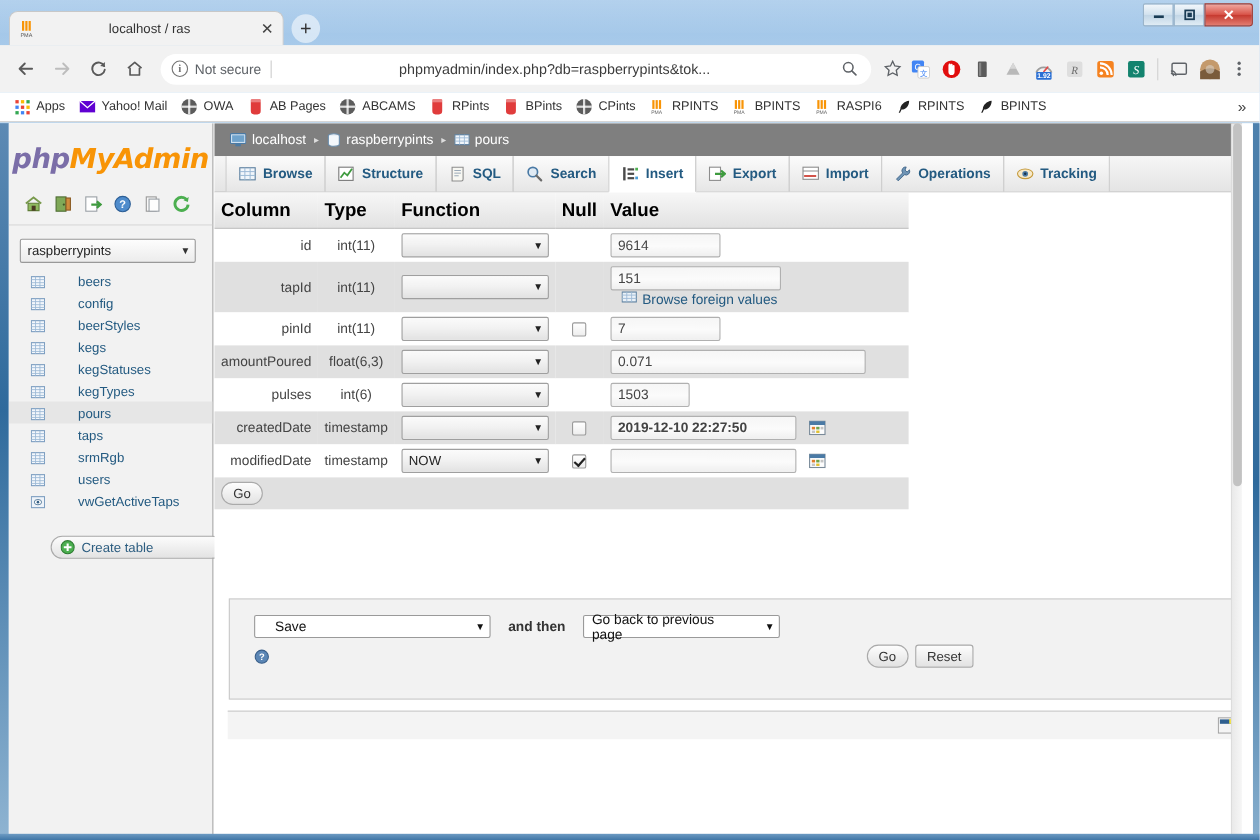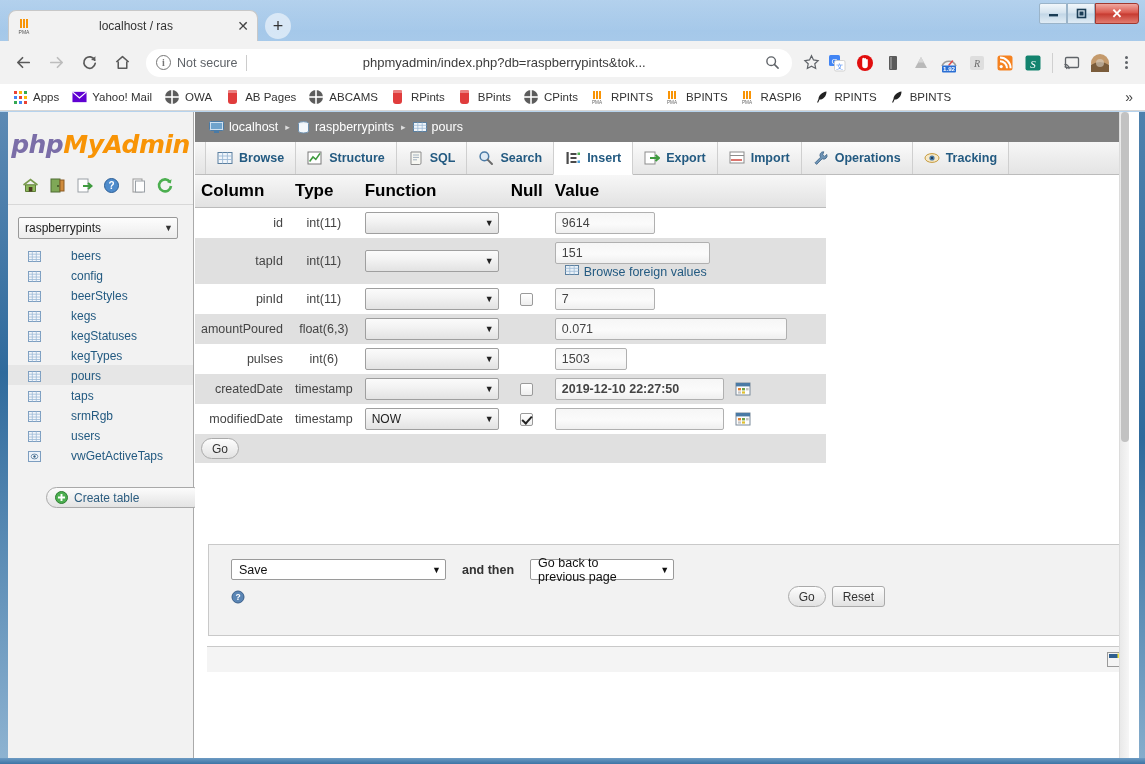--- a/index.html
+++ b/index.html
@@ -331,24 +331,24 @@
     border: 1px solid #c9c9c9;
     background: #f2f2f2;
   }
   .bp-row1 { display: flex; align-items: center; padding: 14px 0 0 22px; gap: 16px;}
   .sel-save {
     width: 215px; height: 21px; border: 1px solid #9a9a9a; border-radius: 2px;
     background: #fff;
     display: flex; align-items: center; padding: 0 4px 0 7px;
     font-size: 12.5px; color: #111; cursor: pointer;
   }
-  .sel-save .v { flex: 1; }
+  .sel-save .v { flex: 1; margin-left: 11px; }
   .andthen { font-size: 12.5px; font-weight: bold; color: #333; }
   .sel-next {
-    width: 144px; height: 21px; border: 1px solid #9a9a9a; border-radius: 2px;
+    width: 179px; height: 21px; border: 1px solid #9a9a9a; border-radius: 2px;
     background: #fff;
     display: flex; align-items: center; padding: 0 4px 0 7px;
     font-size: 12.5px; color: #111; cursor: pointer; gap: 28px;
   }
   .sel-next .v { flex: 1; }
   .bp-row2 { display: flex; align-items: center; padding: 6px 0 0 22px; }
   .helpico { width: 14px; height: 14px; cursor: pointer; }
   .bp-btns { margin-left: auto; margin-right: 242px; display: flex; gap: 6px; }
 
   

